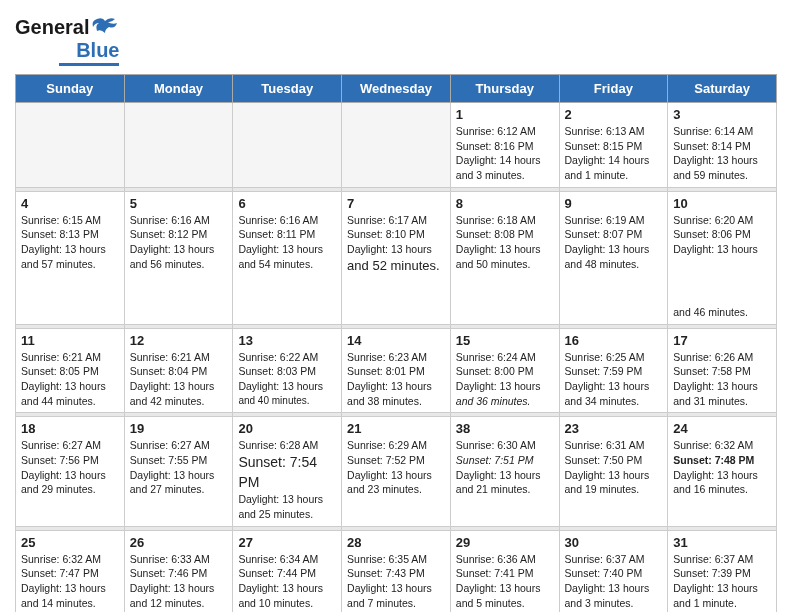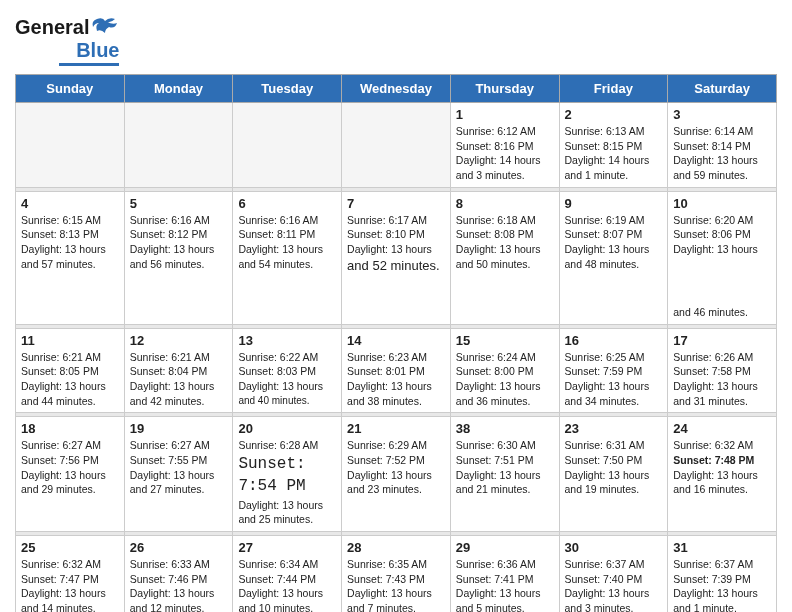--- a/index.html
+++ b/index.html
@@ -242,21 +242,21 @@
           <div style="font-size: 10.5px; line-height: 1.4;">Sunrise: 6:23 AM</div>
           <div style="font-size: 10.5px; line-height: 1.4;">Sunset: 8:01 PM</div>
           <div style="font-size: 10.5px; line-height: 1.4;">Daylight: 13 hours</div>
           <div style="font-size: 10.5px; line-height: 1.4;">and 38 minutes.</div>
         </td>
         <td>
           <span class="day-num">15</span>
           <div style="font-size: 10.5px; line-height: 1.4;">Sunrise: 6:24 AM</div>
           <div style="font-size: 10.5px; line-height: 1.4;">Sunset: 8:00 PM</div>
           <div style="font-size: 10.5px; line-height: 1.4;">Daylight: 13 hours</div>
-          <div style="font-size: 10.5px; line-height: 1.4;">and 36 minutes.</div>
+          <div style="font-size: 10.5px; line-height: 1.4; font-style: italic;">and 36 minutes.</div>
         </td>
         <td>
           <span class="day-num">16</span>
           <div style="font-size: 10.5px; line-height: 1.4;">Sunrise: 6:25 AM</div>
           <div style="font-size: 10.5px; line-height: 1.4;">Sunset: 7:59 PM</div>
           <div style="font-size: 10.5px; line-height: 1.4;">Daylight: 13 hours</div>
           <div style="font-size: 10.5px; line-height: 1.4;">and 34 minutes.</div>
         </td>
         <td>
           <span class="day-num">17</span>
@@ -286,35 +286,35 @@
         <td>
           <span class="day-num">19</span>
           <div style="font-size: 10.5px; line-height: 1.4;">Sunrise: 6:27 AM</div>
           <div style="font-size: 10.5px; line-height: 1.4;">Sunset: 7:55 PM</div>
           <div style="font-size: 10.5px; line-height: 1.4;">Daylight: 13 hours</div>
           <div style="font-size: 10.5px; line-height: 1.4;">and 27 minutes.</div>
         </td>
         <td>
           <span class="day-num">20</span>
           <div style="font-size: 10.5px; line-height: 1.4;">Sunrise: 6:28 AM</div>
-          <div style="font-size: 16px; line-height: 1.4; font-family: Liberation Mono, monospace;">Sunset: 7:54 PM</div>
+          <div style="font-size: 14px; line-height: 1.4;">Sunset: 7:54 PM</div>
           <div style="font-size: 10.5px; line-height: 1.4;">Daylight: 13 hours</div>
           <div style="font-size: 10.5px; line-height: 1.4;">and 25 minutes.</div>
         </td>
         <td>
           <span class="day-num">21</span>
           <div style="font-size: 10.5px; line-height: 1.4;">Sunrise: 6:29 AM</div>
           <div style="font-size: 10.5px; line-height: 1.4;">Sunset: 7:52 PM</div>
           <div style="font-size: 10.5px; line-height: 1.4;">Daylight: 13 hours</div>
           <div style="font-size: 10.5px; line-height: 1.4;">and 23 minutes.</div>
         </td>
         <td>
           <span class="day-num">38</span>
           <div style="font-size: 10.5px; line-height: 1.4;">Sunrise: 6:30 AM</div>
-          <div style="font-size: 10.5px; line-height: 1.4;">Sunset: 7:51 PM</div>
+          <div style="font-size: 10.5px; line-height: 1.4; font-style: italic;">Sunset: 7:51 PM</div>
           <div style="font-size: 10.5px; line-height: 1.4;">Daylight: 13 hours</div>
           <div style="font-size: 10.5px; line-height: 1.4;">and 21 minutes.</div>
         </td>
         <td>
           <span class="day-num">23</span>
           <div style="font-size: 10.5px; line-height: 1.4;">Sunrise: 6:31 AM</div>
           <div style="font-size: 10.5px; line-height: 1.4;">Sunset: 7:50 PM</div>
           <div style="font-size: 10.5px; line-height: 1.4;">Daylight: 13 hours</div>
           <div style="font-size: 10.5px; line-height: 1.4;">and 19 minutes.</div>
         </td>

